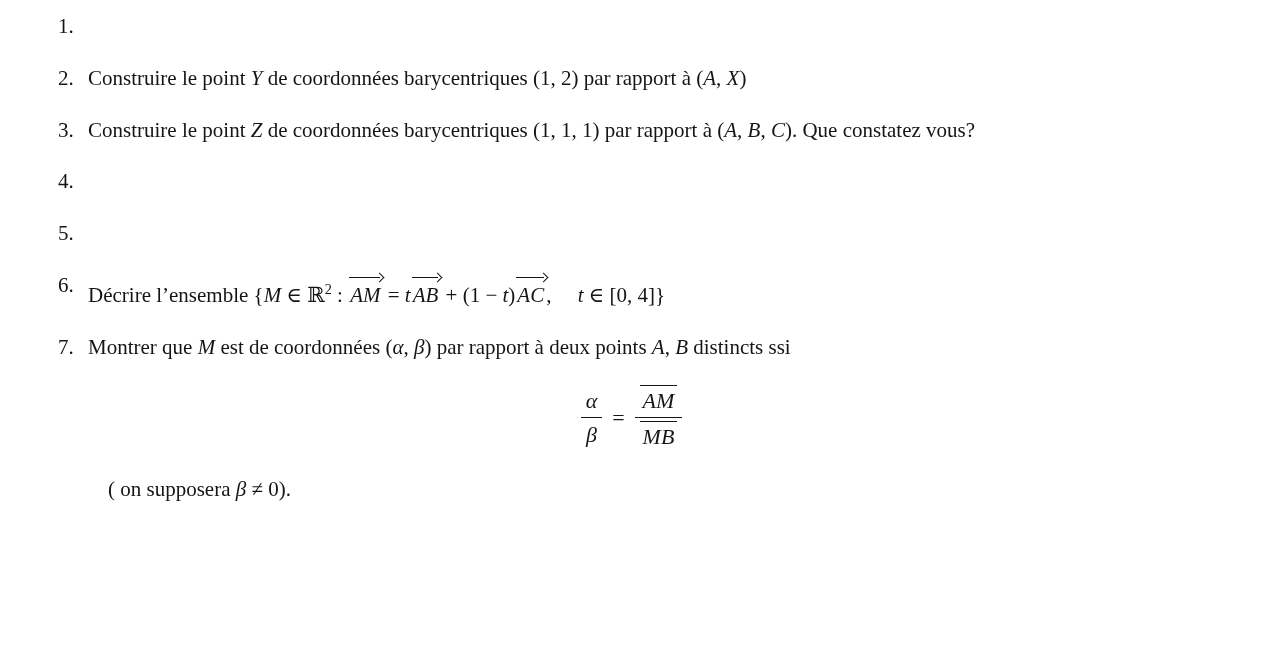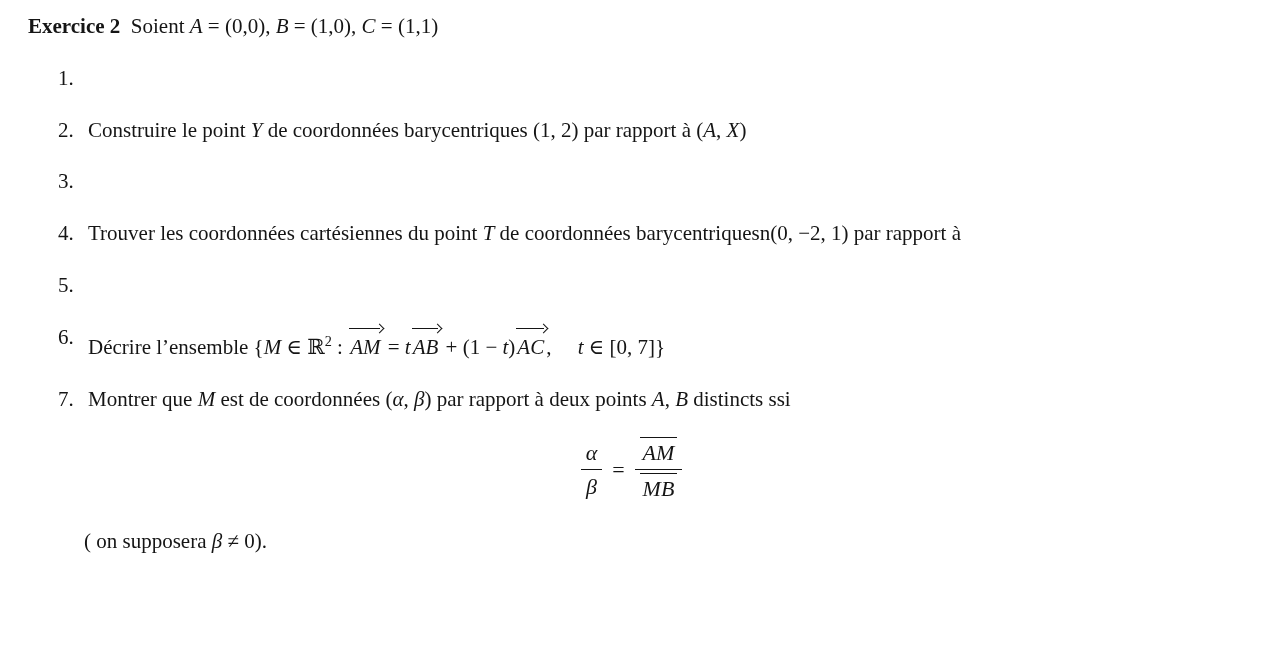--- a/index.html
+++ b/index.html
@@ -33,66 +33,67 @@
                border-top:1.4px solid #151515; border-right:1.4px solid #151515; transform:rotate(45deg); }
 
   
   .formula { text-align:center; margin:4px 0 24px 0; font-size:22px; line-height:1.25; }
   .frac { display:inline-flex; flex-direction:column; align-items:center; vertical-align:middle; }
   .frac .fnum { border-bottom:1.5px solid #151515; padding:0 5px 3px; }
   .frac .fden { padding-top:3px; }
   .bar { display:inline-block; border-top:1.4px solid #151515; padding:1px 3px 0; }
   .eq { display:inline-block; margin:0 10px; vertical-align:middle; }
 
-  .note { margin-left:56px; }
+  .note { margin-left:80px; }
 </style>
 </head>
 <body>
 
 <div class="page">
 
-  <div class="heading"><span class="seg-b">Exercice 2</span><span class="seg-rm"> Soient </span><span class="seg-it">A</span><span class="seg-rm"> = (0,0), </span><span class="seg-it">B</span><span class="seg-rm"> = (1,0), </span><span class="seg-it">C</span><span class="seg-rm"> = (1,1)</span></div>
 
   <div class="items">
       <div class="item">
         <span class="item-number">1.</span>
       </div>
       <div class="item">
         <span class="item-number">2.</span>
         <div class="item-content">
           <div class="line"><span class="seg-rm">Construire le point </span><span class="seg-it">Y</span><span class="seg-rm"> de coordonnées barycentriques (1, 2) par rapport à (</span><span class="seg-it">A</span><span class="seg-rm">, </span><span class="seg-it">X</span><span class="seg-rm">)</span></div>
         </div>
       </div>
       <div class="item">
         <span class="item-number">3.</span>
+        <div class="item-content">
+          <div class="line"><span class="seg-rm">Construire le point </span><span class="seg-it">Z</span><span class="seg-rm"> de coordonnées barycentriques (1, 1, 1) par rapport à (</span><span class="seg-it">A</span><span class="seg-rm">, </span><span class="seg-it">B</span><span class="seg-rm">, </span><span class="seg-it">C</span><span class="seg-rm">). Que constatez vous?</span></div>
+        </div>
       </div>
       <div class="item">
         <span class="item-number">4.</span>
         <div class="item-content">
-          <div class="line"><span class="seg-rm">Trouver les coordonnées cartésiennes du point </span><span class="seg-it">T</span><span class="seg-rm"> de coordonnées barycentriquesn(0, −2, 1) par rapport à</span></div>
         </div>
       </div>
       <div class="item">
         <span class="item-number">5.</span>
         <div class="item-content">
         </div>
       </div>
       <div class="item">
         <span class="item-number">6.</span>
         <div class="item-content">
           <div class="line"><span class="seg-rm">Décrire l’ensemble {</span><span class="seg-it">M</span><span class="seg-rm"> ∈ ℝ</span><span class="seg-sup">2</span><span class="seg-rm"> : </span><span class="seg-vec"><span class="vec-arrow">
                 <span class="vec-shaft"></span>
                 <span class="vec-head"></span>
               </span>AM</span><span class="seg-rm"> = </span><span class="seg-it">t</span><span class="seg-vec"><span class="vec-arrow">
                 <span class="vec-shaft"></span>
                 <span class="vec-head"></span>
               </span>AB</span><span class="seg-rm"> + (1 − </span><span class="seg-it">t</span><span class="seg-rm">)</span><span class="seg-vec"><span class="vec-arrow">
                 <span class="vec-shaft"></span>
                 <span class="vec-head"></span>
-              </span>AC</span><span class="seg-rm">,  </span><span class="seg-it">t</span><span class="seg-rm"> ∈ [0, 7]}</span></div>
+              </span>AC</span><span class="seg-rm">,  </span><span class="seg-it">t</span><span class="seg-rm"> ∈ [0, 4]}</span></div>
         </div>
       </div>
       <div class="item">
         <span class="item-number">7.</span>
         <div class="item-content">
           <div class="line"><span class="seg-rm">Montrer que </span><span class="seg-it">M</span><span class="seg-rm"> est de coordonnées (</span><span class="seg-it">α</span><span class="seg-rm">, </span><span class="seg-it">β</span><span class="seg-rm">) par rapport à deux points </span><span class="seg-it">A</span><span class="seg-rm">, </span><span class="seg-it">B</span><span class="seg-rm"> distincts ssi</span></div>
         </div>
       </div>
     </div>
 

